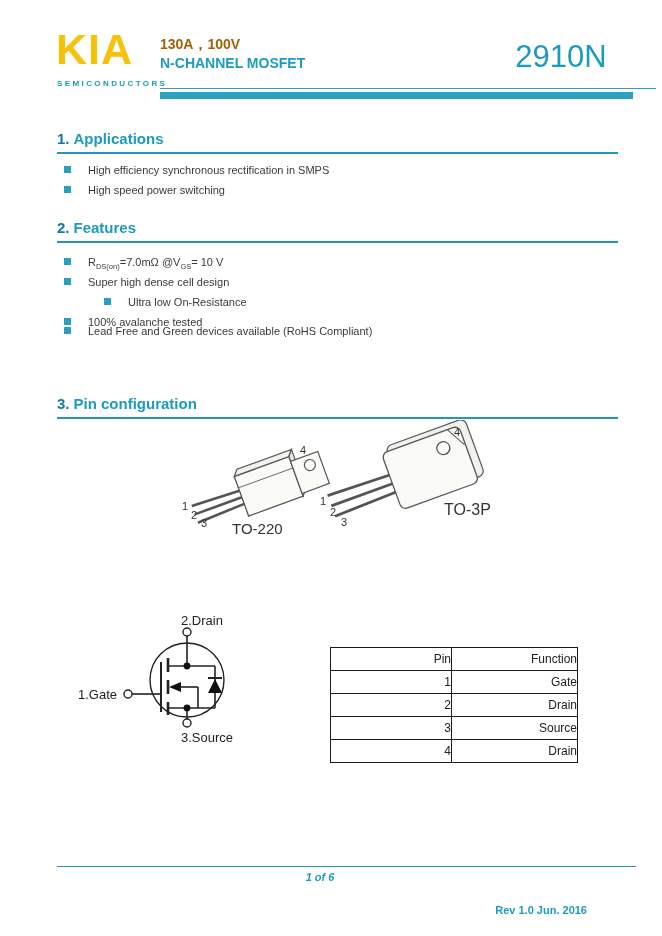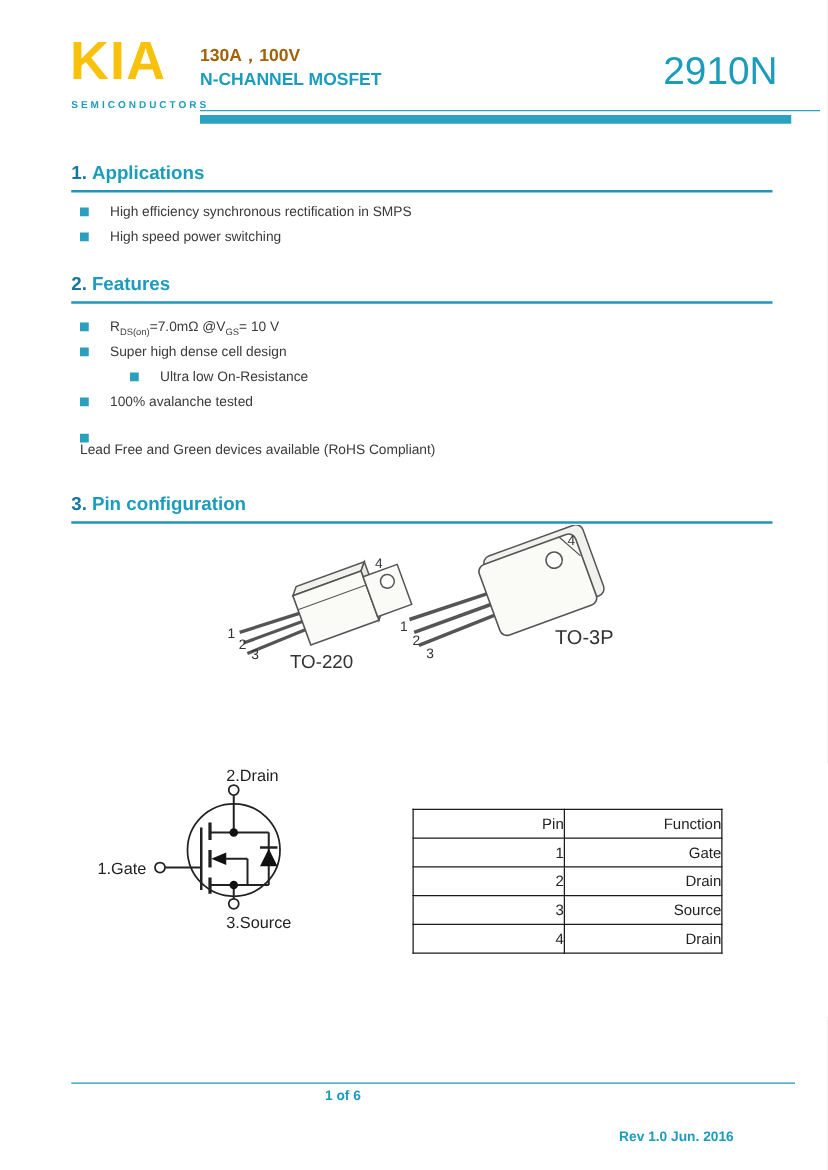--- a/index.html
+++ b/index.html
@@ -7,39 +7,39 @@
     position:relative;width:662px;height:936px;background:#ffffff;
     font-family:"Liberation Sans","DejaVu Sans",sans-serif;color:#3a3a3a;
     margin:0 auto;overflow:hidden;
   }
   .abs{position:absolute;}
   
   .logo{left:56px;top:28px;font-size:43px;font-weight:bold;color:#f9c20a;letter-spacing:1px;line-height:1;}
   .logo-sub{left:57px;top:79px;font-size:8px;font-weight:bold;color:#1b9cbd;letter-spacing:2.4px;}
   .hdr-rating{left:160px;top:36px;font-size:14px;font-weight:bold;color:#a16207;}
   .hdr-device{left:160px;top:55px;font-size:14px;font-weight:bold;color:#1b9cbd;text-align:center;}
-  .hdr-part{left:500px;top:41px;width:122px;text-align:right;font-size:31px;color:#1b9cbd;line-height:1;}
+  .hdr-part{left:500px;top:41px;width:122px;text-align:center;font-size:31px;color:#1b9cbd;line-height:1;}
   .hdr-thinline{left:160px;top:88px;width:496px;border-top:1.5px solid #2ba2c2;}
   .hdr-bar{left:160px;top:92px;width:473px;height:7px;background:#2ba2c2;}
   
   .sec-head{font-size:15px;font-weight:bold;color:#1b9cbd;}
   .sec-head .num{color:#17779e;margin-right:4px;}
   .sec-rule{left:57px;width:561px;border-top:2px solid #2196ba;}
   
   .bullet{position:absolute;left:64px;display:flex;align-items:flex-start;font-size:11px;color:#3a3a3a;}
   .bullet .sq{width:7px;height:7px;background:#2b9fbe;margin-top:2px;margin-right:17px;flex:none;}
   sub{font-size:7.5px;}
   
   .pin-table{left:330px;top:647px;border-collapse:collapse;}
   .pin-table td{border:1.5px solid #1a1a1a;font-size:12px;color:#222;text-align:right;
     width:120px;height:22px;padding:0;}
   .pin-table td.fn{width:125px;}
   
   .ft-line{left:57px;top:866px;width:579px;border-top:1.5px solid #2196ba;}
-  .ft-page{left:260px;top:871px;width:120px;text-align:left;font-size:11px;font-weight:bold;color:#1b9cbd;}
+  .ft-page{left:260px;top:871px;width:120px;text-align:center;font-size:11px;font-weight:bold;color:#1b9cbd;font-style:italic;}
   .ft-rev{left:437px;top:871px;width:150px;text-align:right;font-size:11px;font-weight:bold;color:#1b9cbd;margin-top:33px;}
   
   .svg-label{font-family:"Liberation Sans","DejaVu Sans",sans-serif;}
 </style>
 </head>
 <body>
 
 <div class="page">
 
   <div class="abs logo">KIA</div>
@@ -78,21 +78,21 @@
     <span>Super high dense cell design</span>
   </div>
   <div class="bullet" style="top:296px;padding-left:40px;">
     <span class="sq"></span>
     <span>Ultra low On-Resistance</span>
   </div>
   <div class="bullet" style="top:316px;">
     <span class="sq"></span>
     <span>100% avalanche tested</span>
   </div>
-  <div class="bullet" style="top:345px;flex-direction:column;">
+  <div class="bullet" style="top:325px;">
     <span class="sq"></span>
     <span>Lead Free and Green devices available (RoHS Compliant)</span>
   </div>
 
   <div class="abs sec-head" style="left:57px;top:395px;">
     <span class="num">3.</span><span>Pin configuration</span>
   </div>
   <div class="abs sec-rule" style="top:417px;"></div>
 
   <svg class="abs" style="left:150px;top:430px;" width="190" height="118" viewBox="0 0 190 118">

